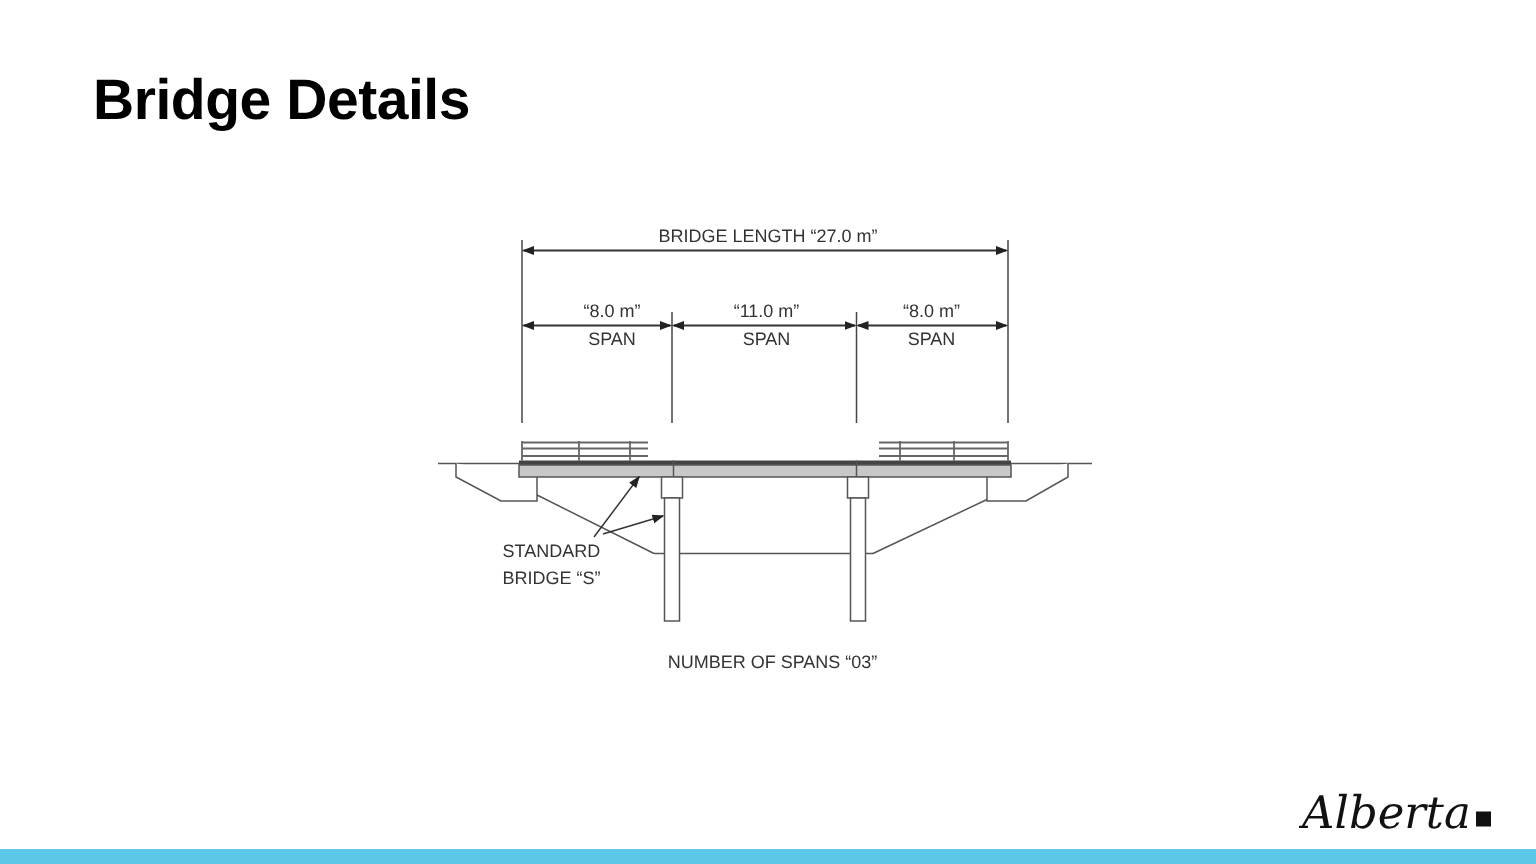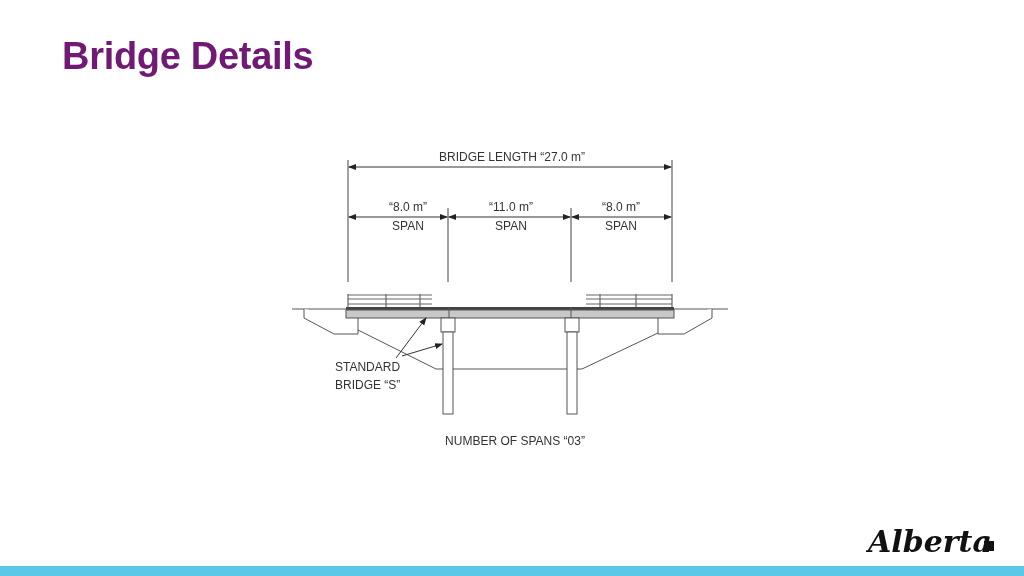--- a/index.html
+++ b/index.html
@@ -2,27 +2,27 @@
 <html><head>
   <meta charset="utf-8">
   <style>
     html, body { margin: 0; padding: 0; }
     body {
       width: 1024px; height: 576px; position: relative; overflow: hidden;
       background: #ffffff;
       font-family: "Liberation Sans", sans-serif;
     }
     .title {
-      position: absolute; left: 62px; top: 35px;
-      font-size: 38px; font-weight: bold; color: #701a75;
+      position: absolute; left: 62px; top: 46px;
+      font-size: 38px; font-weight: bold; color: #000000;
       letter-spacing: -0.3px; margin: 0;
     }
     .diagram { position: absolute; left: 0; top: 0; }
     .diagram text { font-family: "Liberation Sans", sans-serif; fill: #333; }
-    .logo { position: absolute; left: 866px; top: 520px; width: 140px; height: 40px; font-weight: bold; }
+    .logo { position: absolute; left: 866px; top: 520px; width: 140px; height: 40px; }
     .bottom-bar {
       position: absolute; left: 0; bottom: 0; width: 1024px; height: 10px;
     }
   </style>
 </head>
 <body>
 
 <h1 class="title">Bridge Details</h1>
 
 <svg class="diagram" width="1024" height="576" viewBox="0 0 1024 576">

